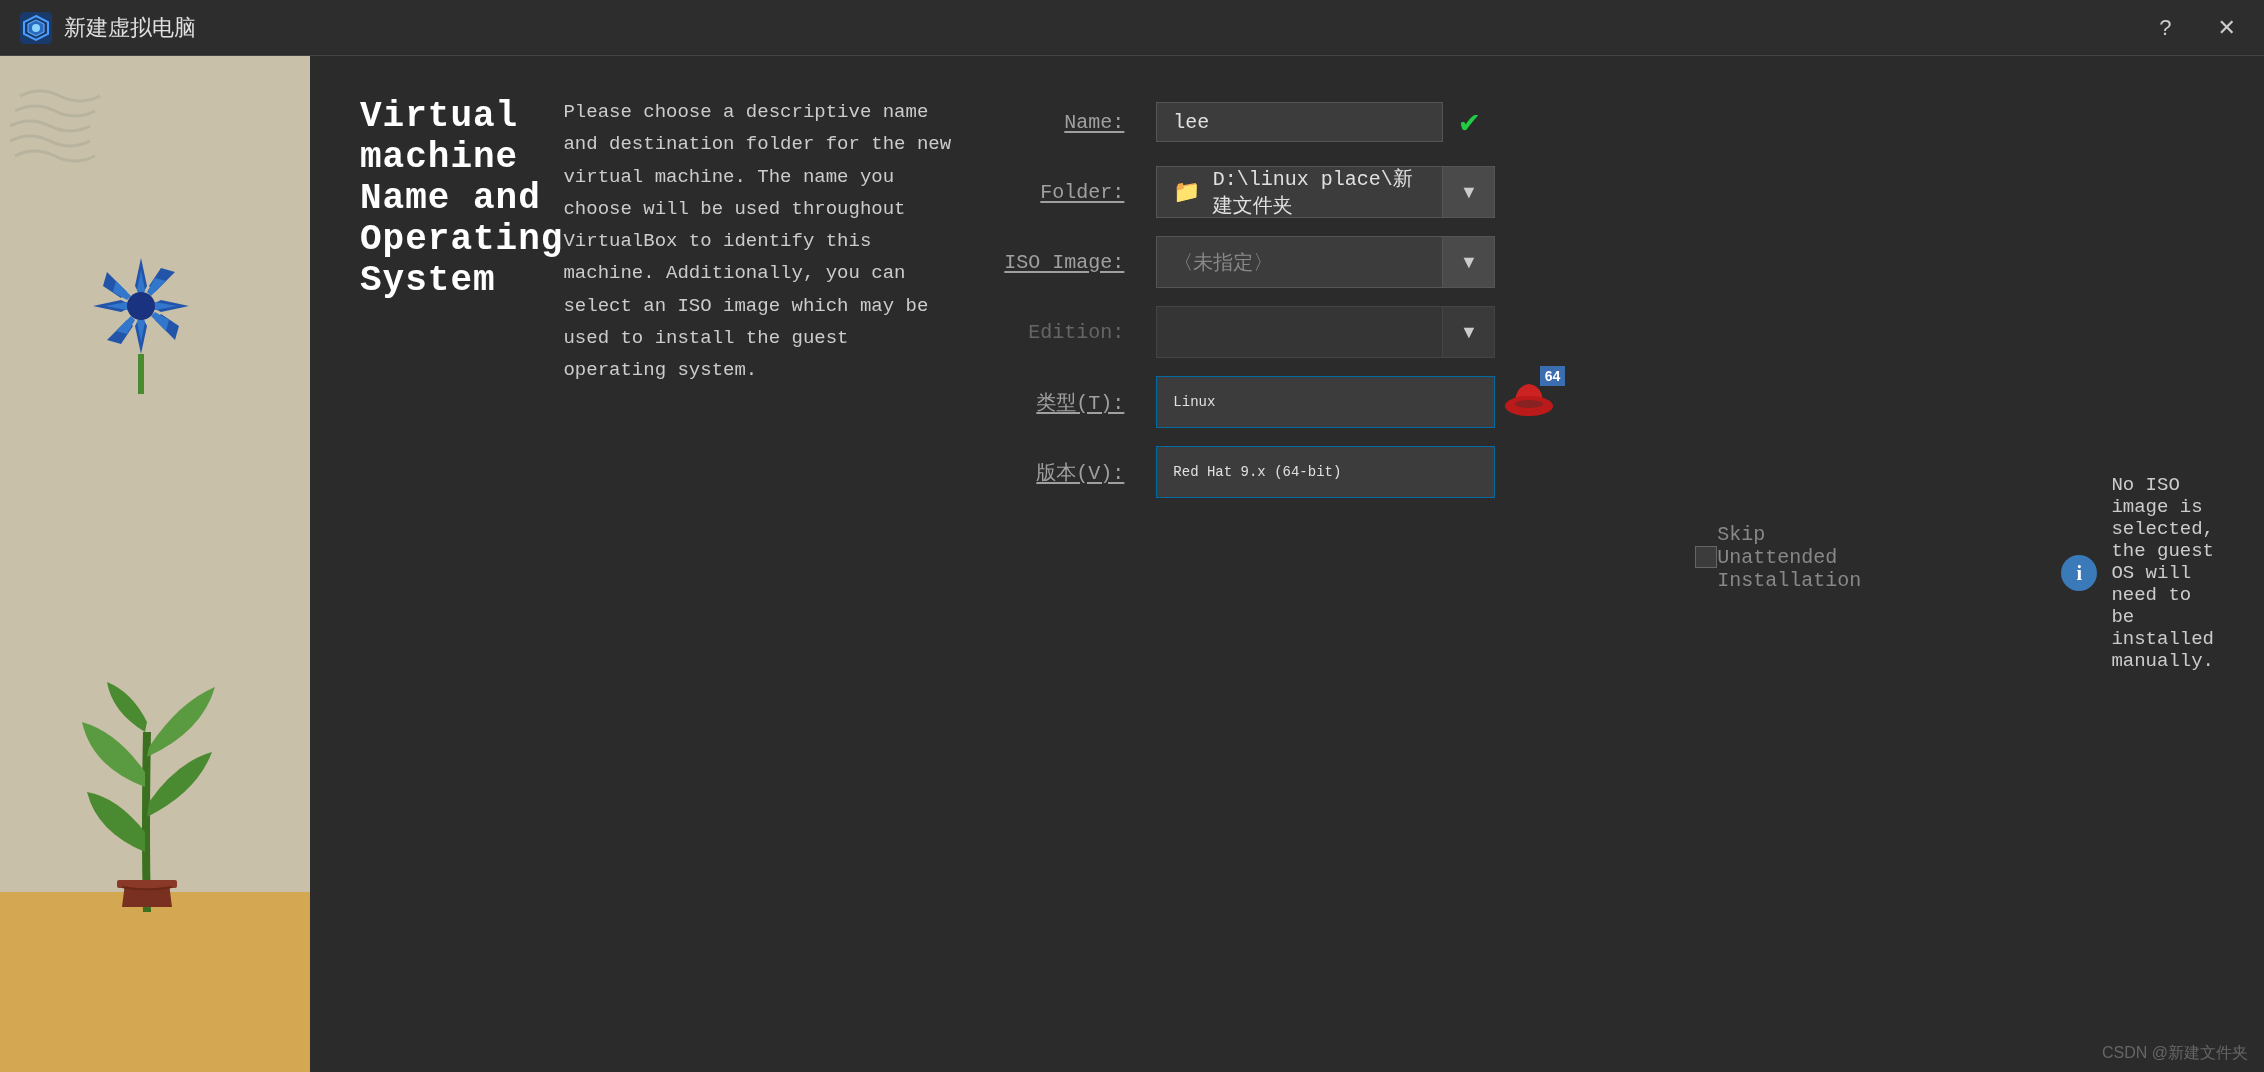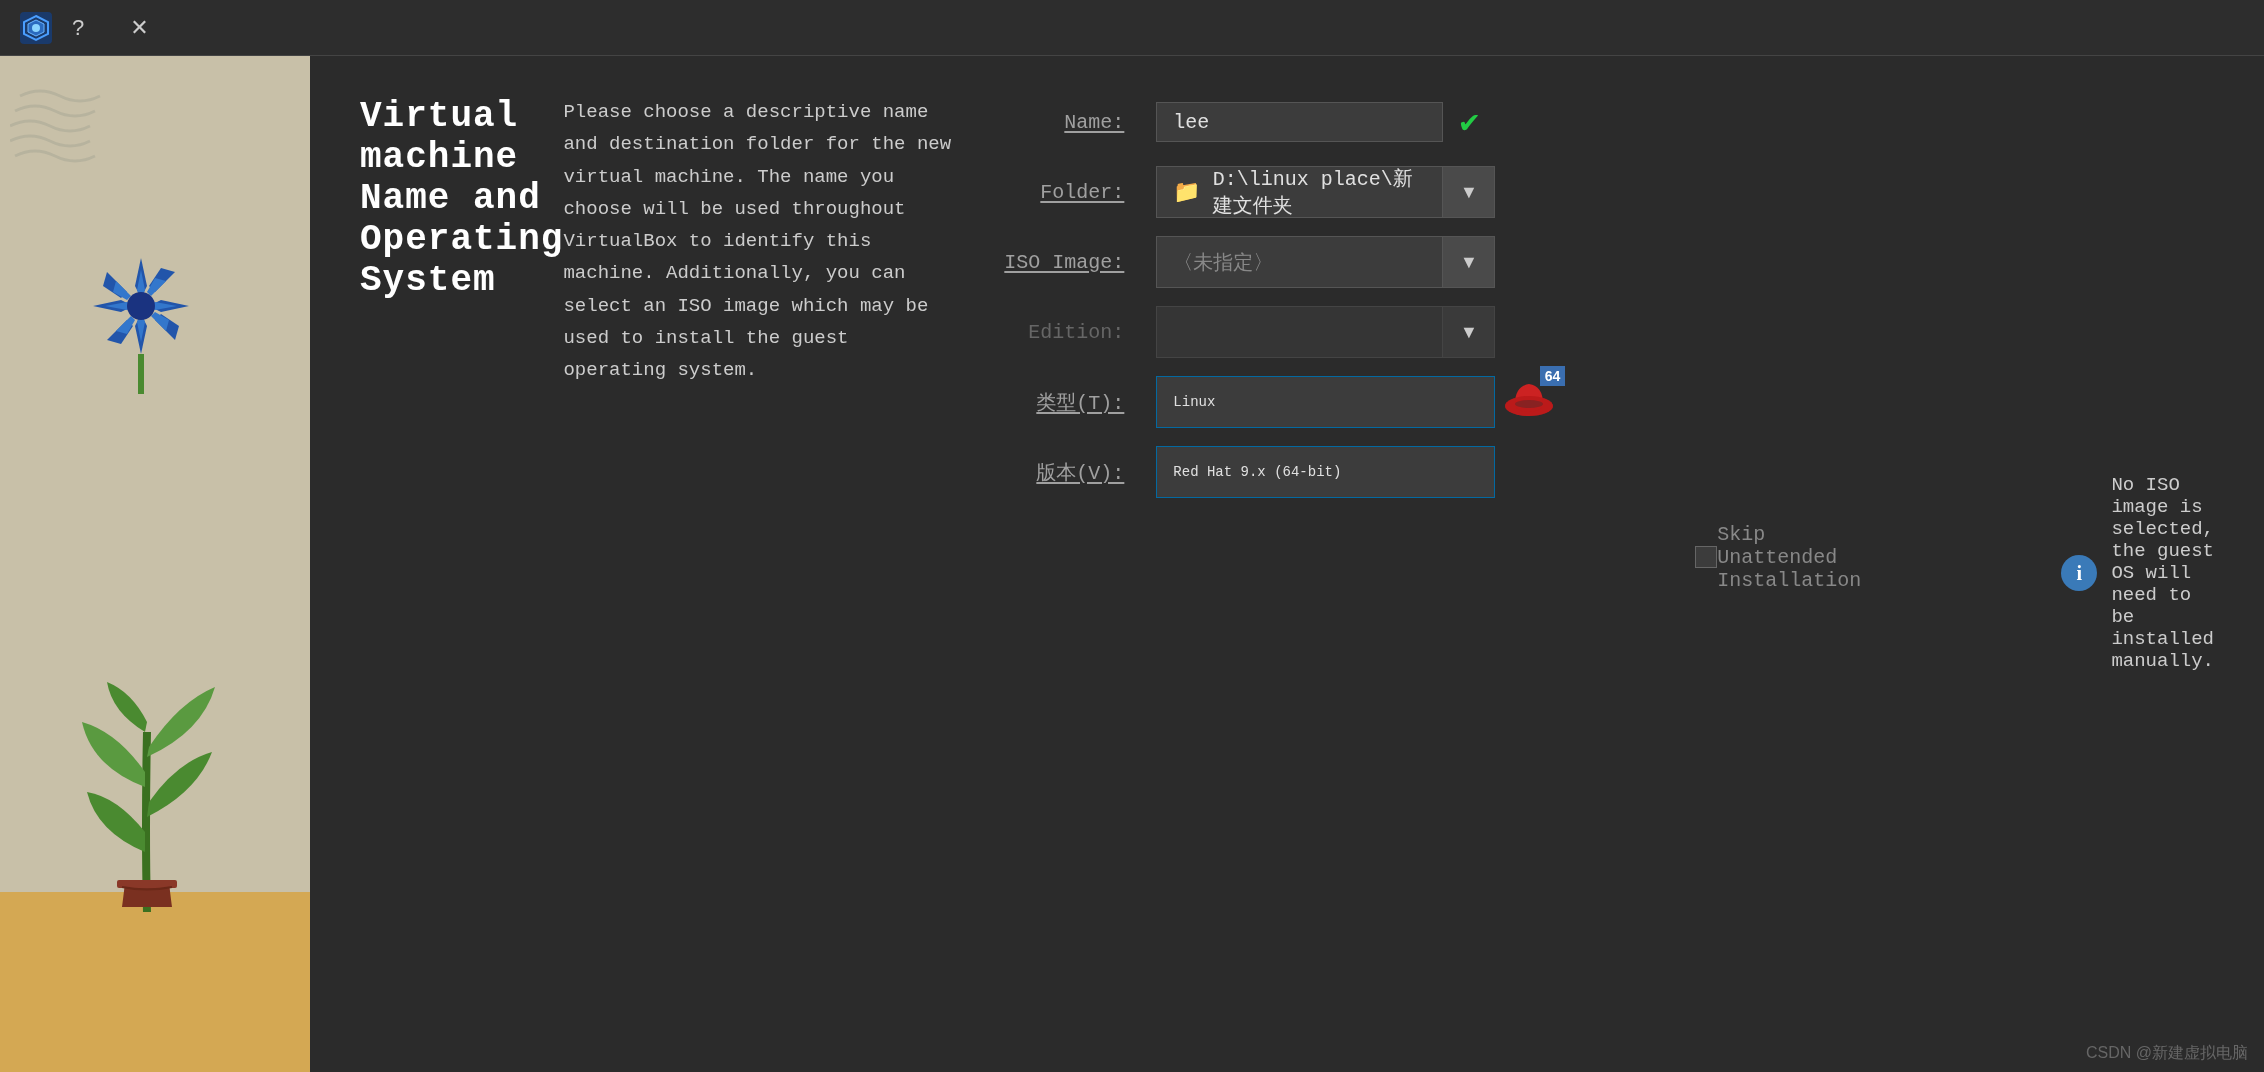--- a/index.html
+++ b/index.html
@@ -297,20 +297,21 @@
 <body>
 
 <div class="titlebar">
 
   <svg class="titlebar-icon" viewBox="0 0 32 32" xmlns="http://www.w3.org/2000/svg">
     <rect width="32" height="32" rx="4" fill="#1a3a6b"></rect>
     <polygon points="16,4 28,10 28,22 16,28 4,22 4,10" fill="none" stroke="#4a9eff" stroke-width="2"></polygon>
     <polygon points="16,8 24,12 24,20 16,24 8,20 8,12" fill="#2a6abf" stroke="#6ab4ff" stroke-width="1"></polygon>
     <circle cx="16" cy="16" r="4" fill="#8ad4ff"></circle>
   </svg>
+  <span class="titlebar-title">新建虚拟电脑</span>
   <div class="titlebar-buttons">
     <button class="titlebar-btn">?</button>
     <button class="titlebar-btn close-btn">✕</button>
   </div>
 </div>
 
 <div class="main-content">
 
   <div class="left-panel">
     <div class="illustration">
@@ -468,13 +469,13 @@
     </div>
 
     <div class="info-message">
       <div class="info-icon">i</div>
       <span class="info-text">No ISO image is selected, the guest OS will need to be installed manually.</span>
     </div>
 
   </div>
 </div>
 
-<div class="attribution">CSDN @新建虚拟电脑</div>
+<div class="attribution">CSDN @新建文件夹</div>
 
 </body></html>

